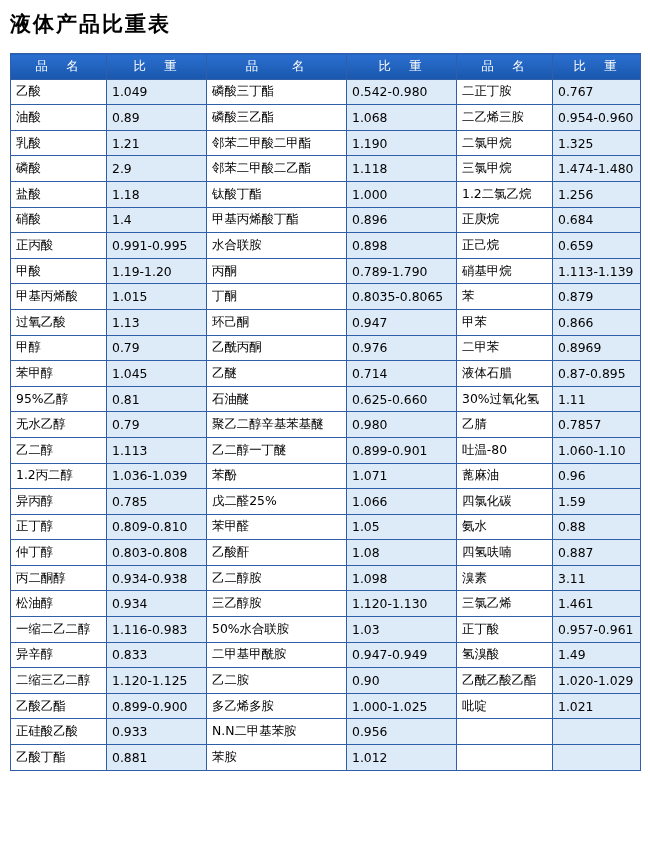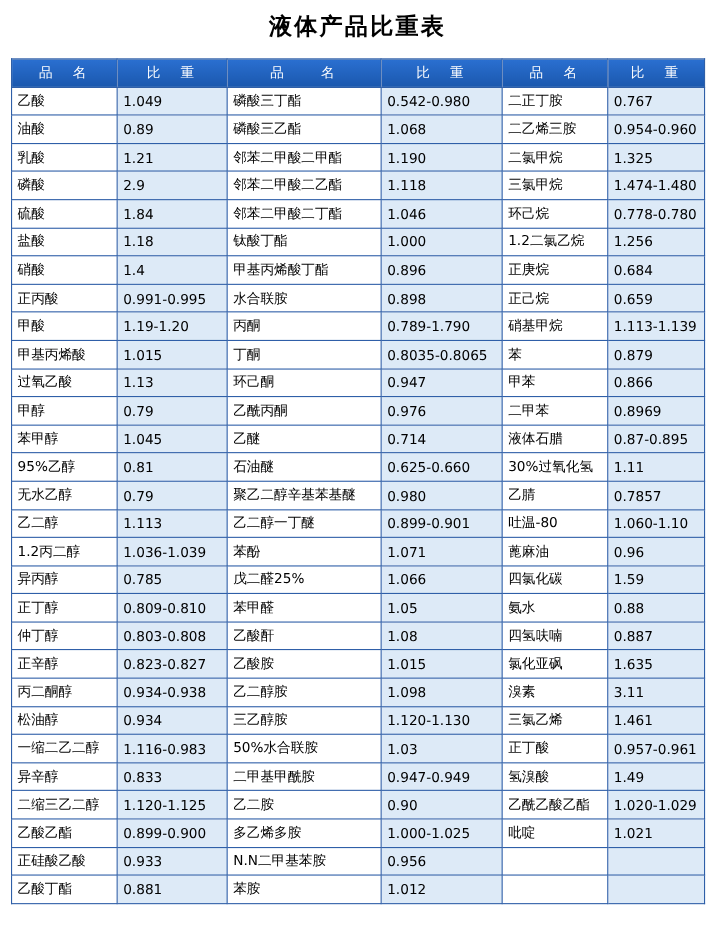--- a/index.html
+++ b/index.html
@@ -14,21 +14,20 @@
     color: #000;
   }
   .page {
     width: 650px;
     height: 854px;
     box-sizing: border-box;
     padding: 6px 10px 0 10px;
     position: relative;
   }
   .title {
-    text-align: center;
     font-size: 21px;
     font-weight: bold;
     letter-spacing: 2px;
     margin: 4px 0 8px 0;
     color: #000;
   }
   table.grid {
     border-collapse: collapse;
     width: 630px;
     table-layout: fixed;
@@ -121,28 +120,20 @@
         </tr>
         <tr>
           <td class="name">磷酸</td>
           <td class="val">2.9</td>
           <td class="name">邻苯二甲酸二乙酯</td>
           <td class="val">1.118</td>
           <td class="name">三氯甲烷</td>
           <td class="val">1.474-1.480</td>
         </tr>
         <tr>
-          <td class="name">硫酸</td>
-          <td class="val">1.84</td>
-          <td class="name">邻苯二甲酸二丁酯</td>
-          <td class="val">1.046</td>
-          <td class="name">环己烷</td>
-          <td class="val">0.778-0.780</td>
-        </tr>
-        <tr>
           <td class="name">盐酸</td>
           <td class="val">1.18</td>
           <td class="name">钛酸丁酯</td>
           <td class="val">1.000</td>
           <td class="name">1.2二氯乙烷</td>
           <td class="val">1.256</td>
         </tr>
         <tr>
           <td class="name">硝酸</td>
           <td class="val">1.4</td>
@@ -249,28 +240,20 @@
         </tr>
         <tr>
           <td class="name">仲丁醇</td>
           <td class="val">0.803-0.808</td>
           <td class="name">乙酸酐</td>
           <td class="val">1.08</td>
           <td class="name">四氢呋喃</td>
           <td class="val">0.887</td>
         </tr>
         <tr>
-          <td class="name">正辛醇</td>
-          <td class="val">0.823-0.827</td>
-          <td class="name">乙酸胺</td>
-          <td class="val">1.015</td>
-          <td class="name">氯化亚砜</td>
-          <td class="val">1.635</td>
-        </tr>
-        <tr>
           <td class="name">丙二酮醇</td>
           <td class="val">0.934-0.938</td>
           <td class="name">乙二醇胺</td>
           <td class="val">1.098</td>
           <td class="name">溴素</td>
           <td class="val">3.11</td>
         </tr>
         <tr>
           <td class="name">松油醇</td>
           <td class="val">0.934</td>

